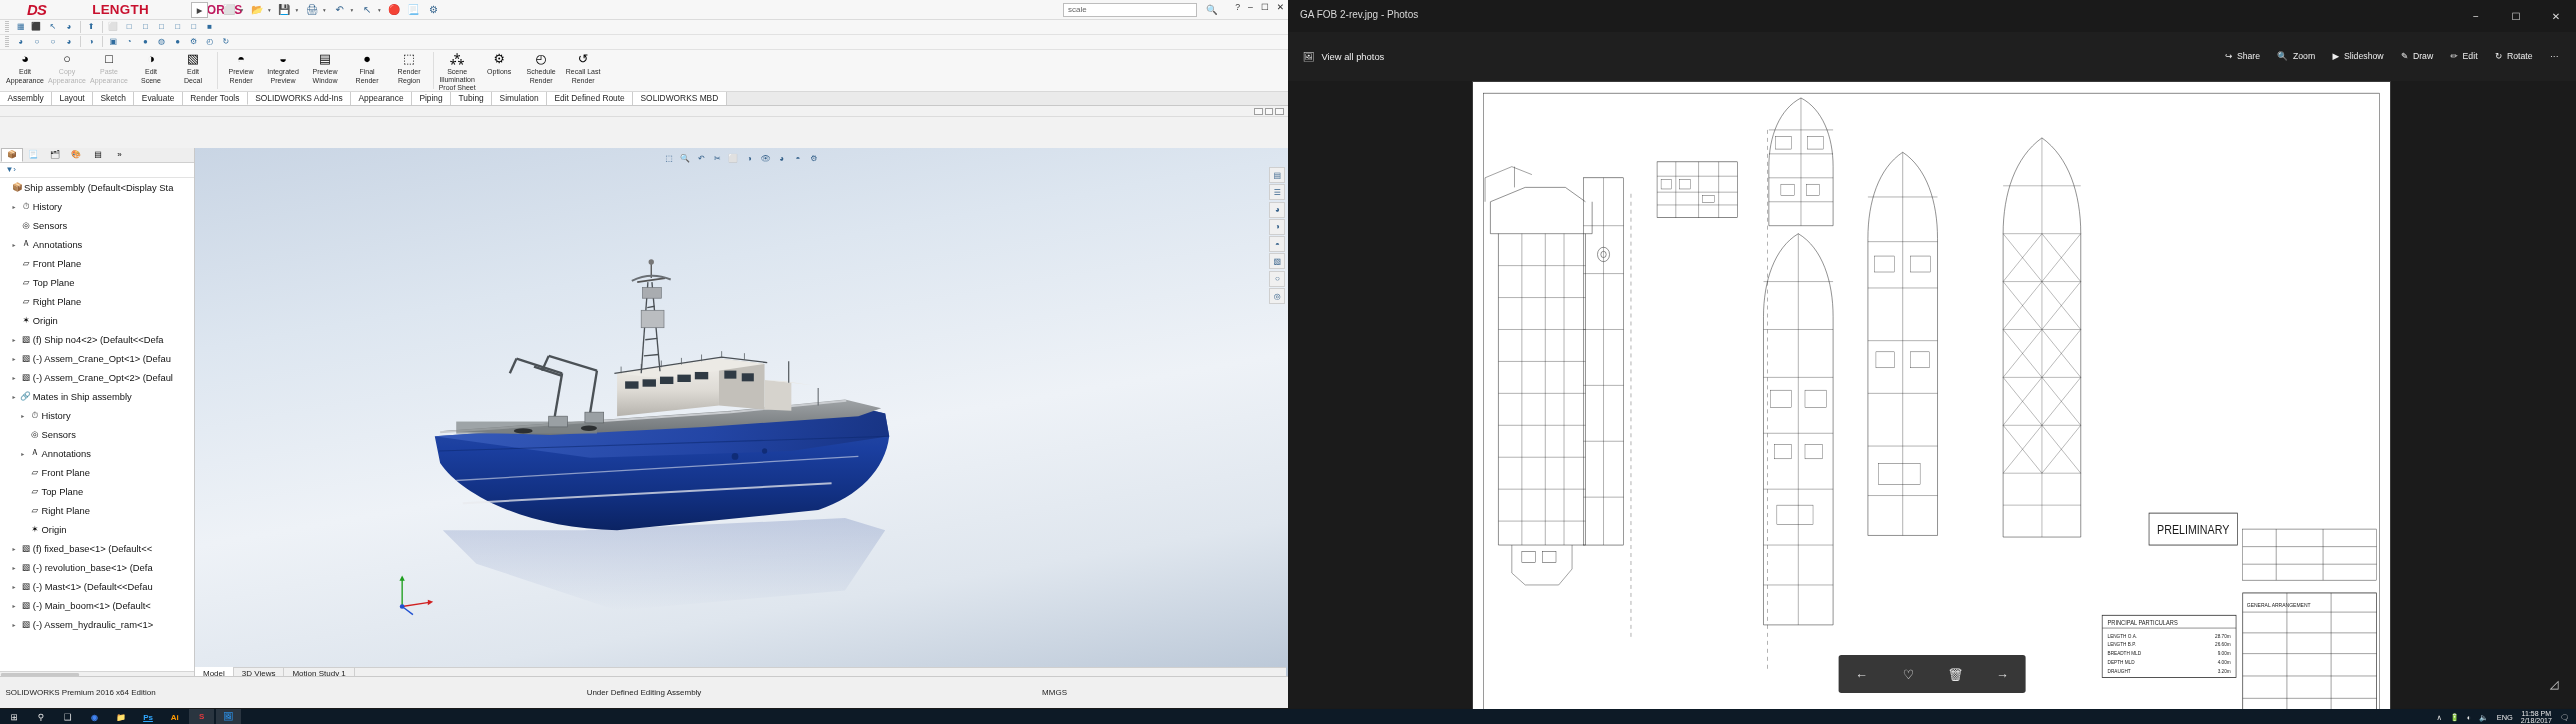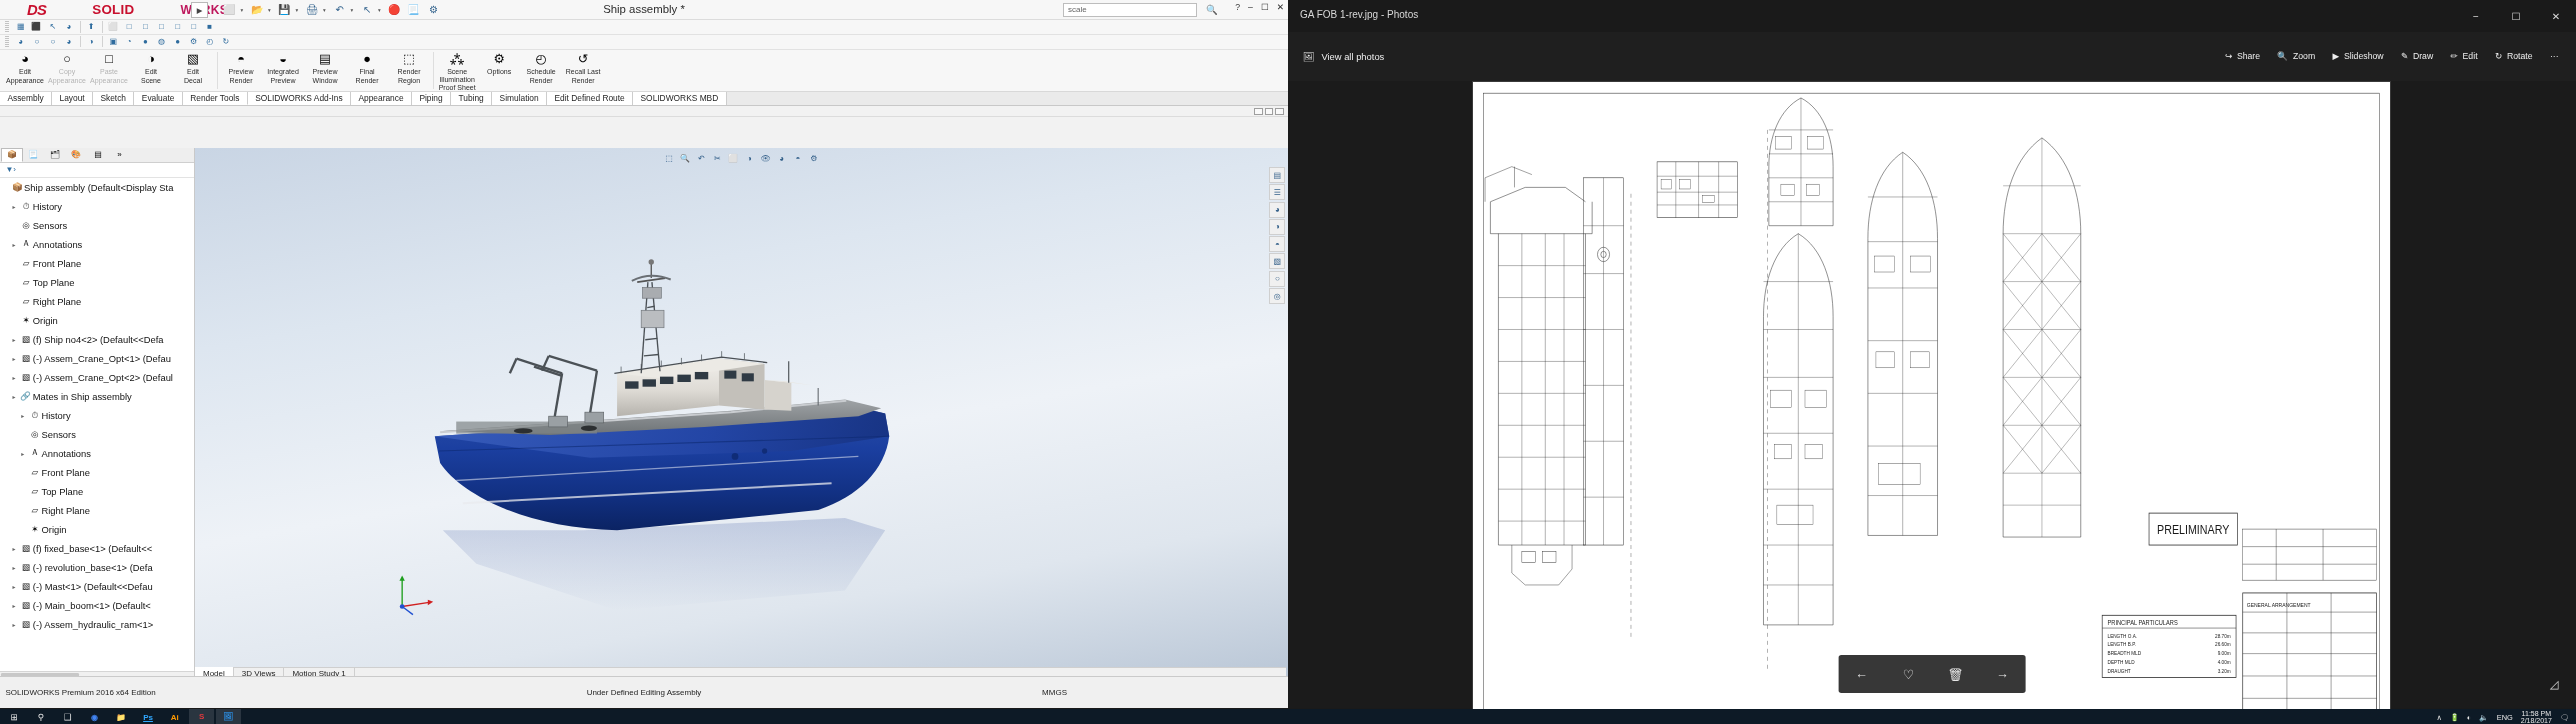--- a/index.html
+++ b/index.html
@@ -142,21 +142,21 @@
 </head>
 <body>
 
 <div class="screen">
 
   <div class="sw">
 
     <div class="sw-titlebar">
       <div class="logo">
         <span class="ds">DS</span>
-        <span class="solid">SOLID</span>
+        <span class="solid">LENGTH</span>
         <span class="works">WORKS</span>
       </div>
       <div class="logo-arrow">▶</div>
 
       <div class="qat" id="qat">
           <span class="ic">⬜</span>
           <span class="dd">▾</span>
           <span class="ic">📂</span>
           <span class="dd">▾</span>
           <span class="ic">💾</span>
@@ -165,21 +165,20 @@
           <span class="dd">▾</span>
           <span class="ic">↶</span>
           <span class="dd">▾</span>
           <span class="ic">↖</span>
           <span class="dd">▾</span>
           <span class="ic">🔴</span>
           <span class="ic">📃</span>
           <span class="ic">⚙</span>
         </div>
 
-      <div class="sw-title">Ship assembly *</div>
 
       <input class="sw-search" value="scale" placeholder="scale" style="">
       <span class="sw-searchic">🔍</span>
       <div class="sw-winbtns">
         <span>?</span>
         <span>–</span>
         <span>☐</span>
         <span>✕</span>
       </div>
     </div>
@@ -612,21 +611,21 @@
 
     <div class="statusbar">
       <span class="s1">SOLIDWORKS Premium 2016 x64 Edition</span>
       <span class="sc">Under Defined     Editing Assembly</span>
       <span class="sr">MMGS</span>
     </div>
   </div>
 
   <div class="ph">
     <div class="ph-title">
-      <span class="t">GA FOB 1-rev.jpg - Photos</span>
+      <span class="t">GA FOB 2-rev.jpg - Photos</span>
       <div class="wb">
         <span>−</span>
         <span>☐</span>
         <span>✕</span>
       </div>
     </div>
 
     <div class="ph-bar">
       <div class="ph-left">
         <span>🖼</span>

